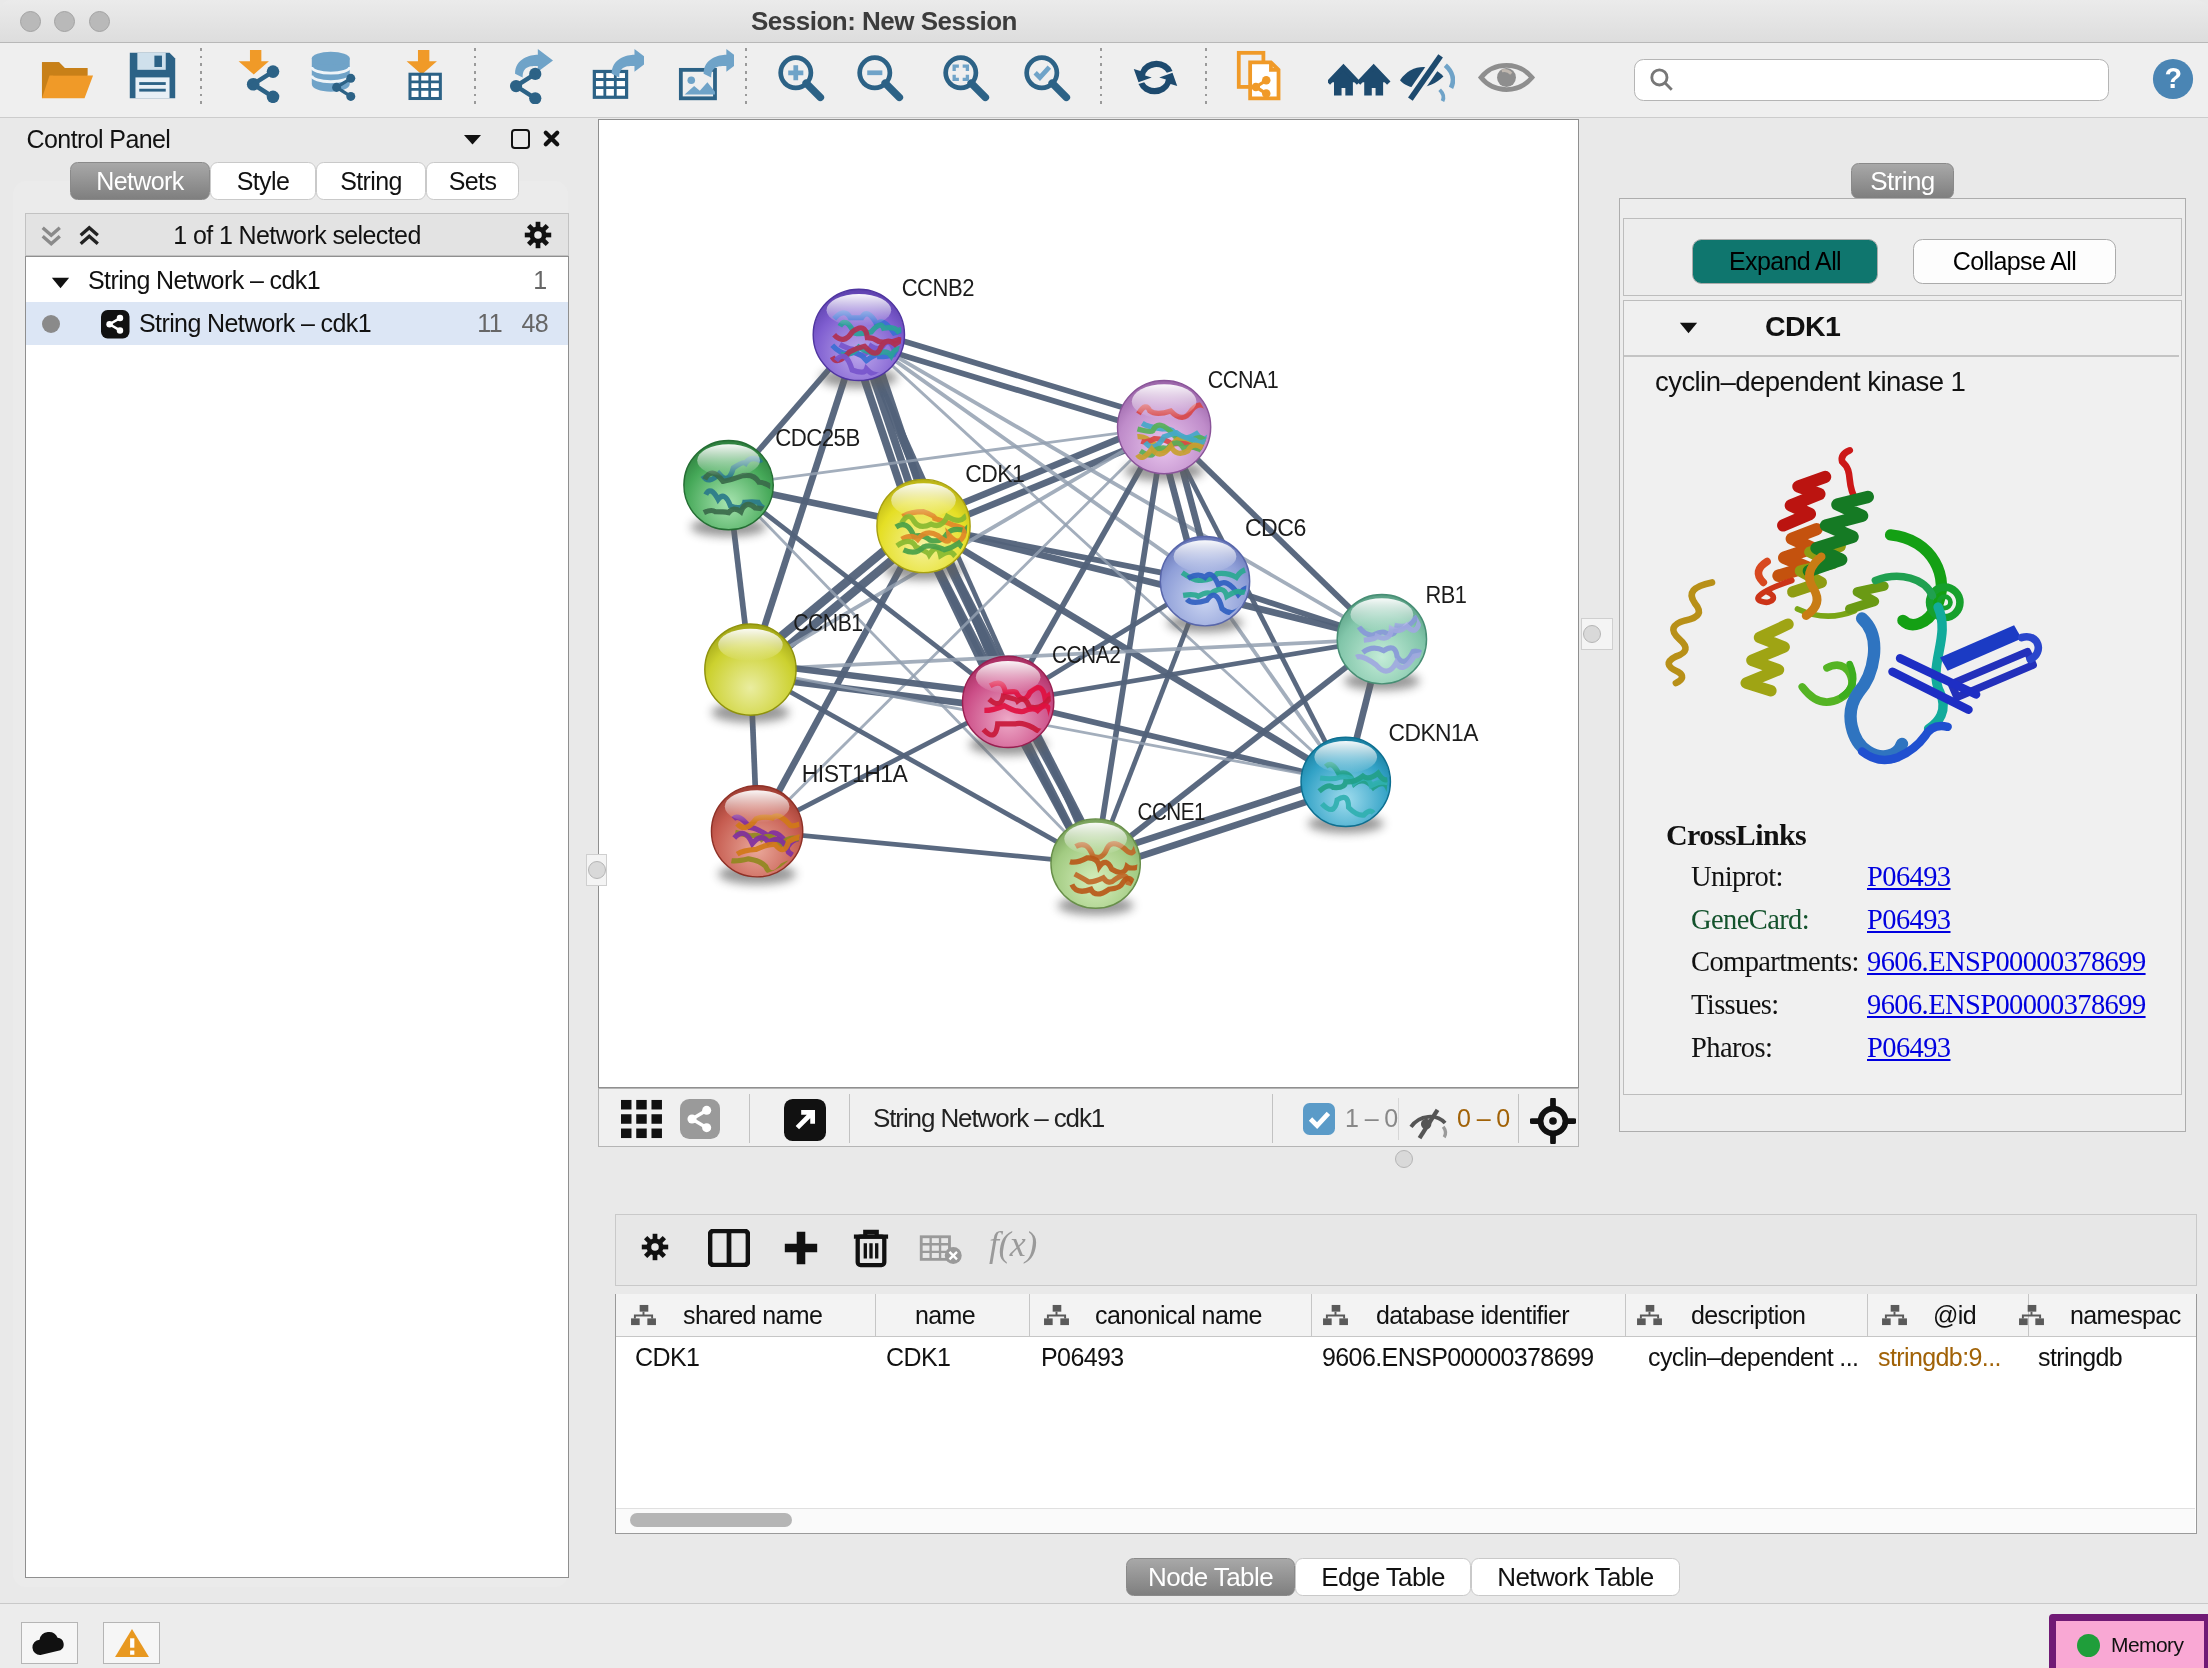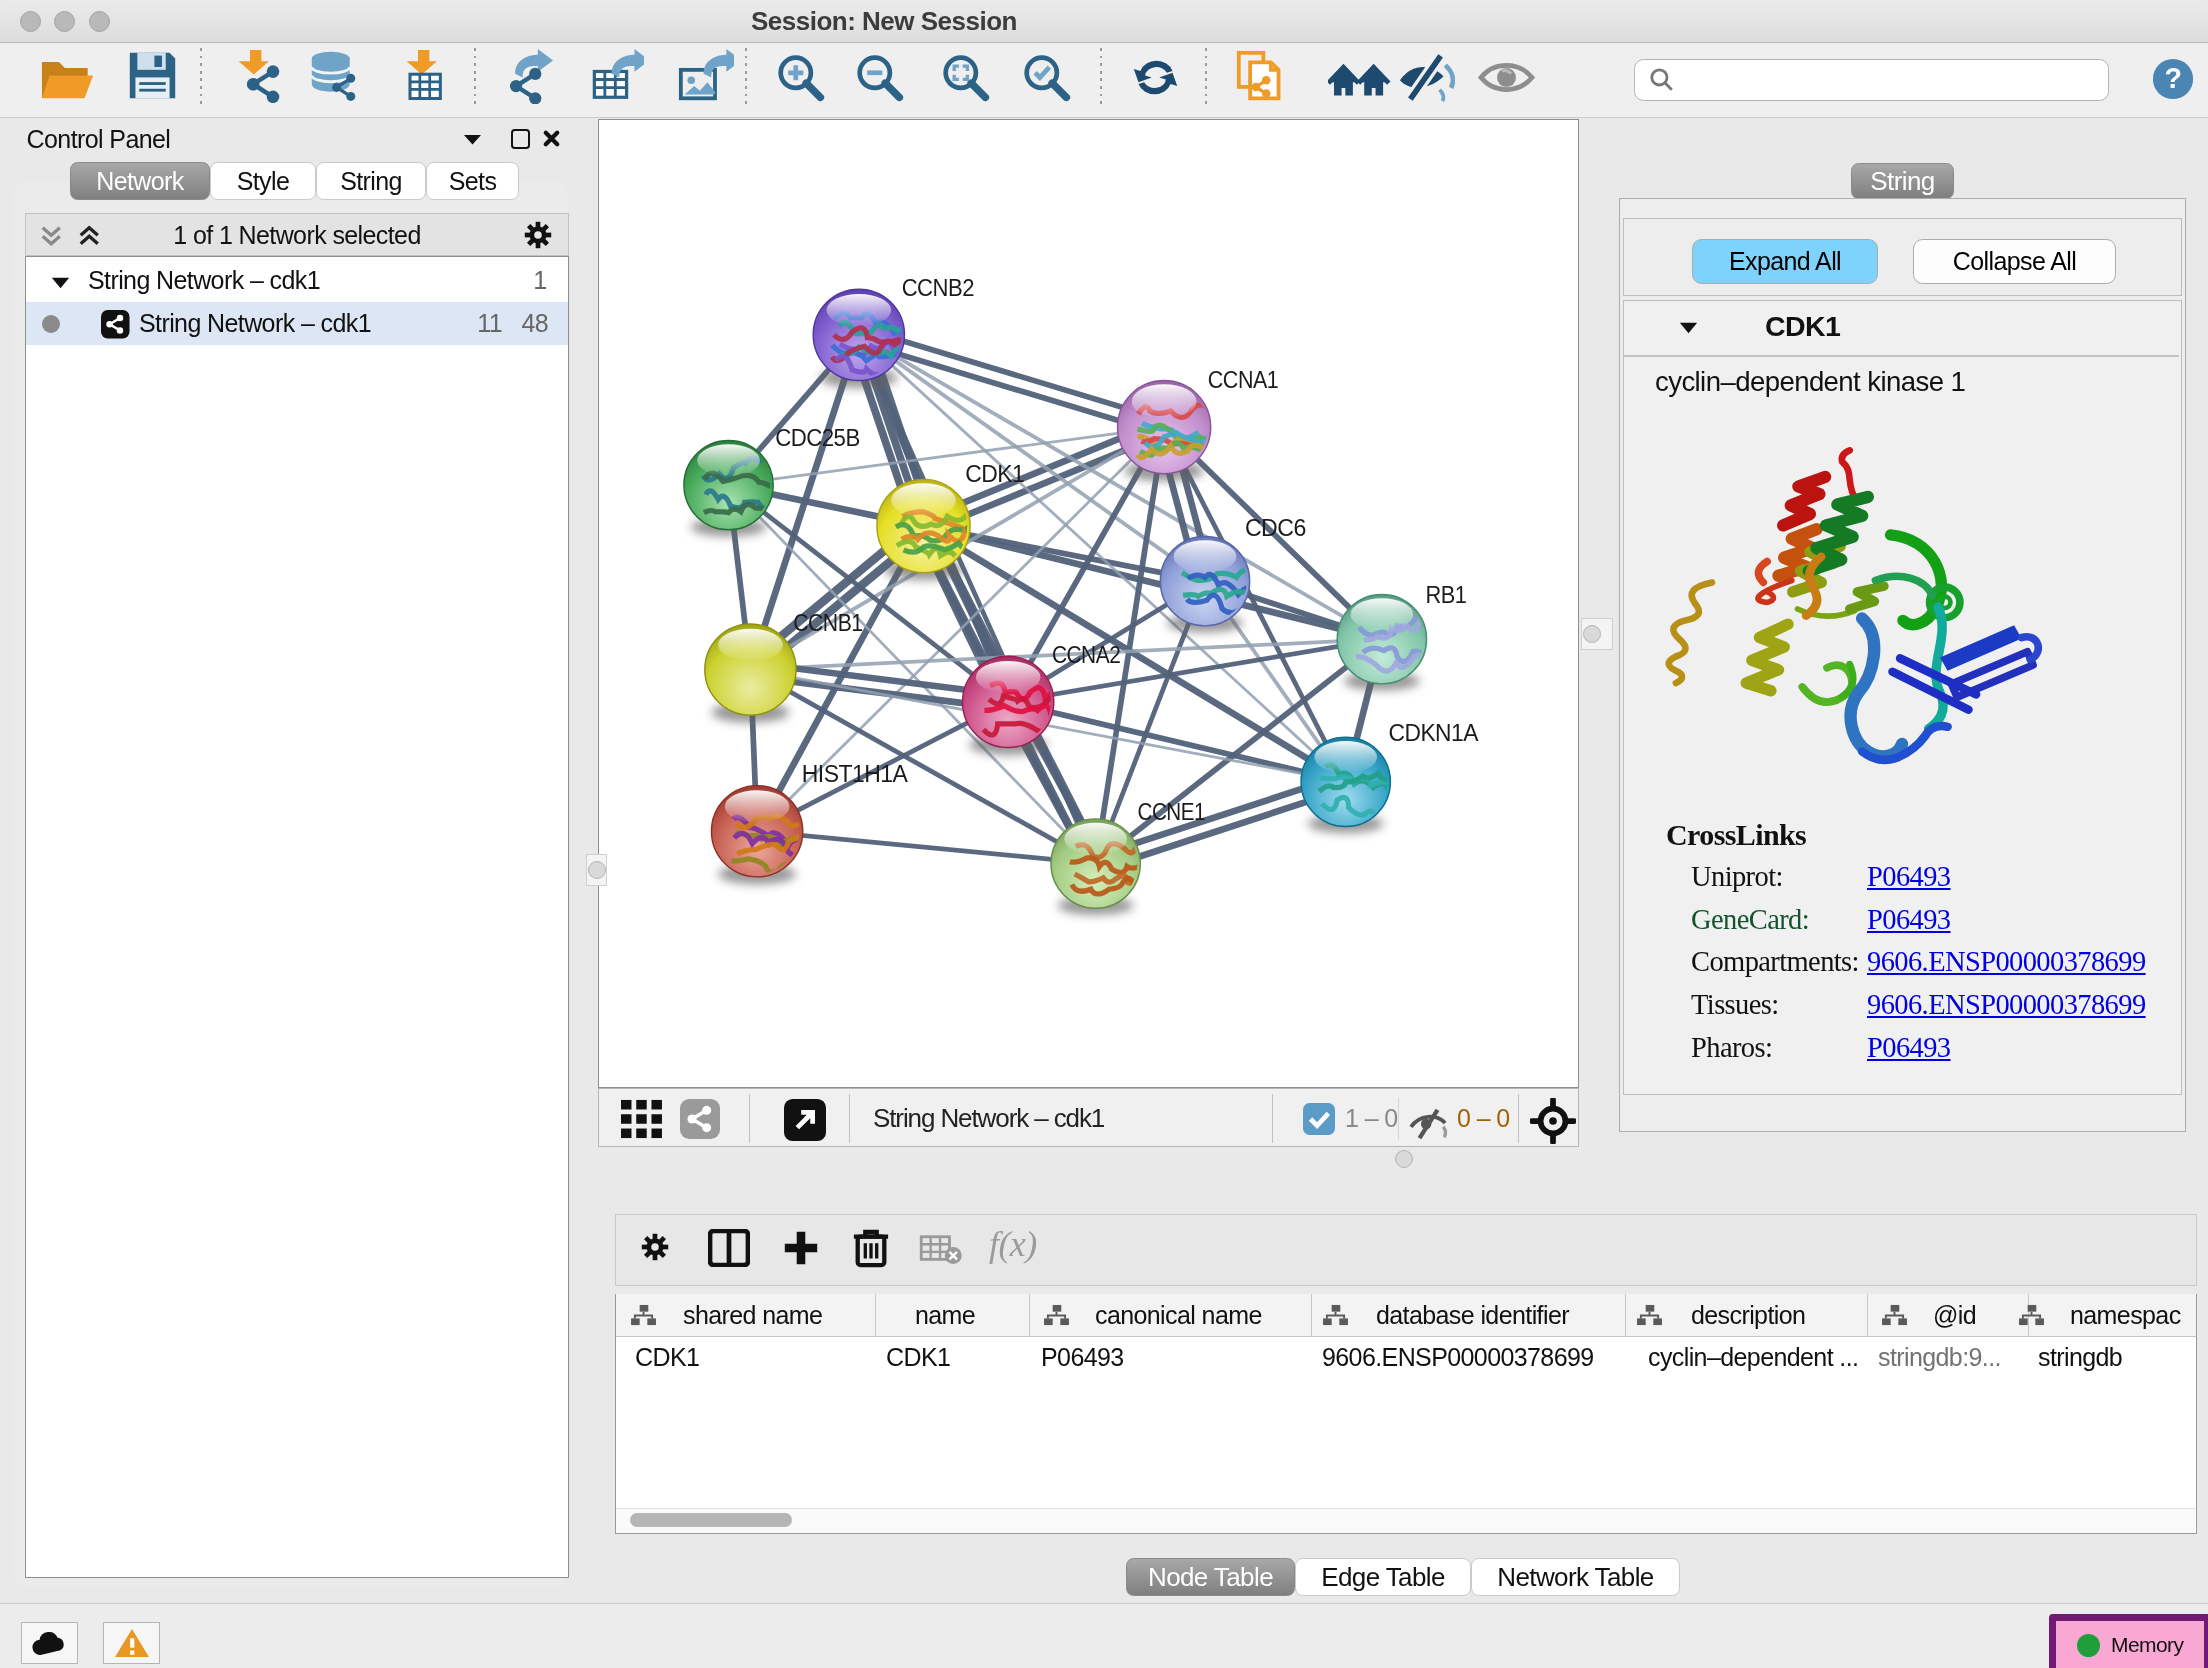--- a/index.html
+++ b/index.html
@@ -545,21 +545,21 @@
         <circle cx="24" cy="24" r="4" fill="#111"></circle>
       </svg></div>
 <div style="position:absolute;left:586px;top:854px;width:19px;height:30px;background:#f4f4f4;border:1px solid #cfcfcf"></div>
 <div style="position:absolute;left:588px;top:861px;width:16px;height:16px;border-radius:50%;background:#d9d9d9;border:1px solid #b5b5b5"></div>
 <div style="position:absolute;left:1581px;top:618px;width:30px;height:30px;background:#f4f4f4;border:1px solid #cfcfcf"></div>
 <div style="position:absolute;left:1583px;top:625px;width:16px;height:16px;border-radius:50%;background:#d9d9d9;border:1px solid #b5b5b5"></div>
 <div style="position:absolute;left:1395px;top:1150px;width:16px;height:16px;border-radius:50%;background:#d9d9d9;border:1px solid #b5b5b5"></div>
     <div style="position:absolute;left:1851px;top:163px;width:103px;height:36px;background:linear-gradient(#a8a8a8,#7f7f7f);color:#fff;border:1px solid #8a8a8a;border-radius:7.6px;display:flex;align-items:center;justify-content:center;font-size:26px;box-sizing:border-box">String</div>
     <div style="position:absolute;left:1619px;top:198px;width:567px;height:934px;background:#ededed;border:1px solid #adadad;box-sizing:border-box"></div>
     <div style="position:absolute;left:1623px;top:218px;width:559px;height:78px;background:#ededed;border:1px solid #bdbdbd;box-sizing:border-box"></div>
-    <div style="position:absolute;left:1692px;top:239px;width:186px;height:45px;background:#7dd3fc;border:1px solid #ababab;border-radius:9.5px;box-sizing:border-box;display:flex;align-items:center;justify-content:center;font-size:25px">Expand All</div>
+    <div style="position:absolute;left:1692px;top:239px;width:186px;height:45px;background:#0f766e;border:1px solid #ababab;border-radius:9.5px;box-sizing:border-box;display:flex;align-items:center;justify-content:center;font-size:25px">Expand All</div>
     <div style="position:absolute;left:1913px;top:239px;width:203px;height:45px;background:#fdfdfd;border:1px solid #ababab;border-radius:9.5px;box-sizing:border-box;display:flex;align-items:center;justify-content:center;font-size:25px">Collapse All</div>
     <div style="position:absolute;left:1623px;top:300px;width:559px;height:795px;background:#f0f0f0;border:1px solid #bdbdbd;box-sizing:border-box"></div>
     <div style="position:absolute;left:1676px;top:315px"><svg width="25" height="25" viewBox="0 0 26 26">
         <path d="M4 8 h18 l-9 11z" fill="#111"></path>
       </svg></div>
     <div style="position:absolute;left:1765px;top:310px;font-size:28.5px;font-weight:bold;color:#111">CDK1</div>
     <div style="position:absolute;left:1624px;top:355px;width:555px;height:1.9px;background:#c4c4c4"></div>
     <div style="position:absolute;left:1655px;top:366px;font-size:27.6px;color:#111">cyclin–dependent kinase 1</div>
     <svg width="399" height="342" viewBox="0 0 420 360" style="position:absolute;left:1655px;top:438px">
 <g fill="none" stroke-linecap="round" stroke-linejoin="round">
@@ -698,21 +698,21 @@
           <rect x="1" y="15" width="9" height="7"></rect>
           <rect x="18" y="15" width="9" height="7"></rect>
         </g>
         <path d="M14 8 v4 M5 15 v-3 h18 v3" stroke="#5a5a5a" stroke-width="2" fill="none"></path>
       </svg></div>
     <div style="position:absolute;left:635px;top:1343px;font-size:25px;color:#111">CDK1</div>
     <div style="position:absolute;left:886px;top:1343px;font-size:25px;color:#111">CDK1</div>
     <div style="position:absolute;left:1041px;top:1343px;font-size:25px;color:#111">P06493</div>
     <div style="position:absolute;left:1322px;top:1343px;font-size:25px;color:#111">9606.ENSP00000378699</div>
     <div style="position:absolute;left:1648px;top:1343px;font-size:25px;color:#111">cyclin–dependent ...</div>
-    <div style="position:absolute;left:1878px;top:1343px;font-size:25px;color:#737373">stringdb:9...</div>
+    <div style="position:absolute;left:1878px;top:1343px;font-size:25px;color:#a16207">stringdb:9...</div>
     <div style="position:absolute;left:2038px;top:1343px;font-size:25px;color:#111">stringdb</div>
     <div style="position:absolute;left:616px;top:1508px;width:1579px;height:24px;background:#fafafa;border-top:1px solid #e0e0e0"></div>
     <div style="position:absolute;left:630px;top:1513px;width:162px;height:14.3px;background:#b5b5b5;border-radius:7.6px"></div>
     <div style="position:absolute;left:1126px;top:1558px;width:169px;height:38px;background:linear-gradient(#a8a8a8,#7f7f7f);color:#fff;border:1px solid #8a8a8a;border-radius:7.6px;display:flex;align-items:center;justify-content:center;font-size:26px;box-sizing:border-box">Node Table</div>
     <div style="position:absolute;left:1295px;top:1558px;width:176px;height:38px;background:#fff;color:#111;border:1px solid #c9c9c9;border-radius:7.6px;display:flex;align-items:center;justify-content:center;font-size:26px;box-sizing:border-box">Edge Table</div>
     <div style="position:absolute;left:1471px;top:1558px;width:209px;height:38px;background:#fff;color:#111;border:1px solid #c9c9c9;border-radius:7.6px;display:flex;align-items:center;justify-content:center;font-size:26px;box-sizing:border-box">Network Table</div>
 <div style="position:absolute;left:0px;top:1603px;width:2208px;height:66px;background:#ececec;border-top:1px solid #c9c9c9"></div>
     <div style="position:absolute;left:21px;top:1622px;width:55px;height:40px;background:#f6f6f6;border:1px solid #b5b5b5;display:flex;align-items:center;justify-content:center">
       <svg width="38" height="27" viewBox="0 0 40 28">
         <path d="M10 26 a8 8 0 0 1 -1 -16 a10 10 0 0 1 19 -2 a7 7 0 0 1 3 13z" fill="#111"></path>

